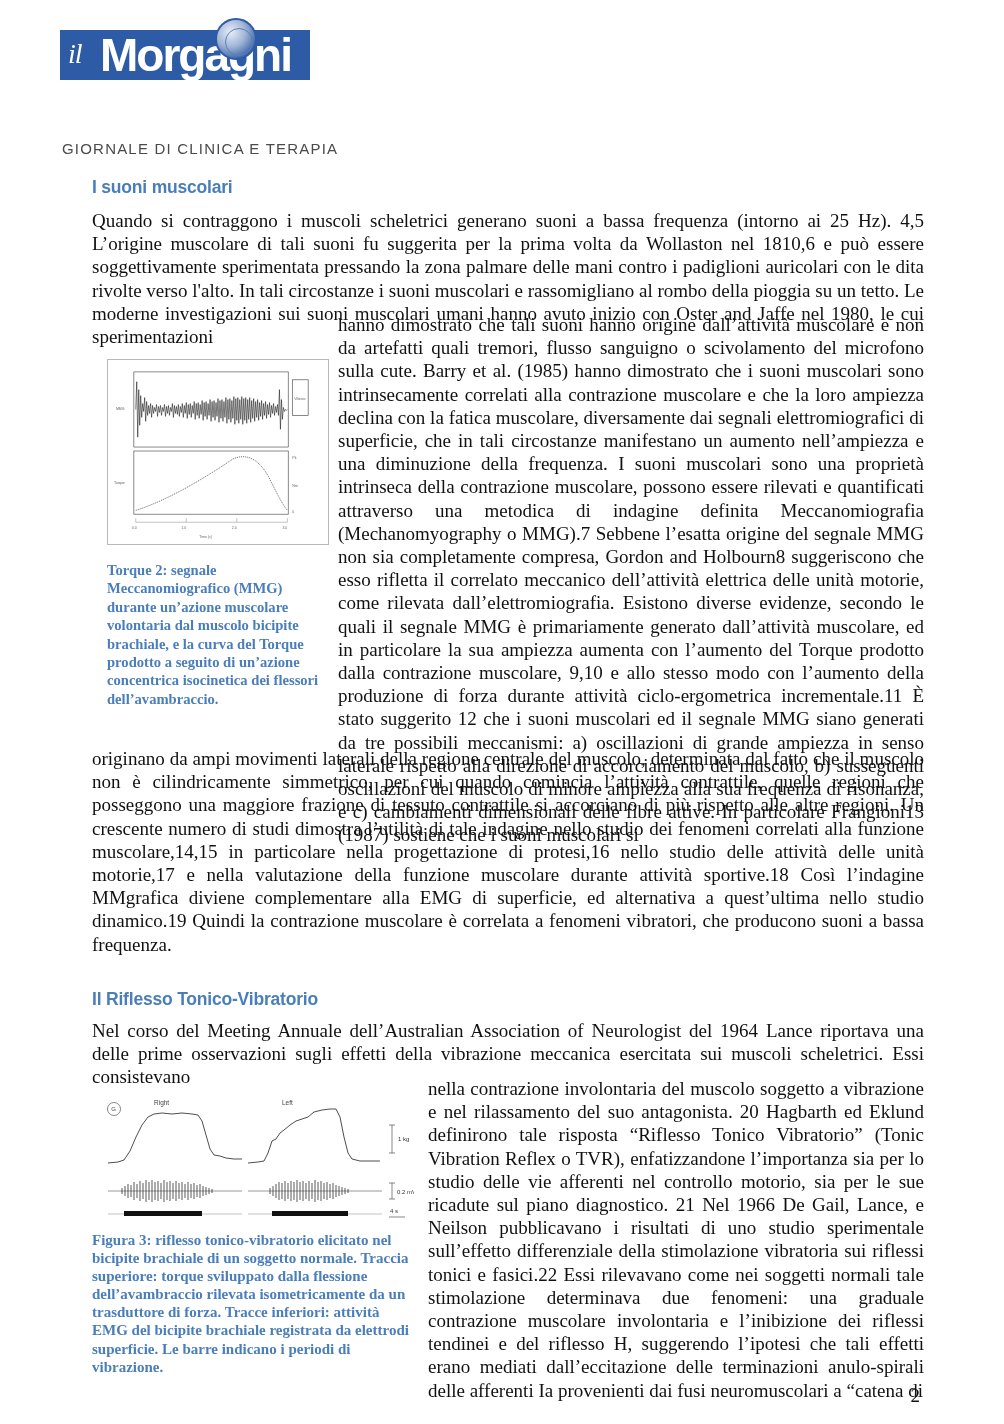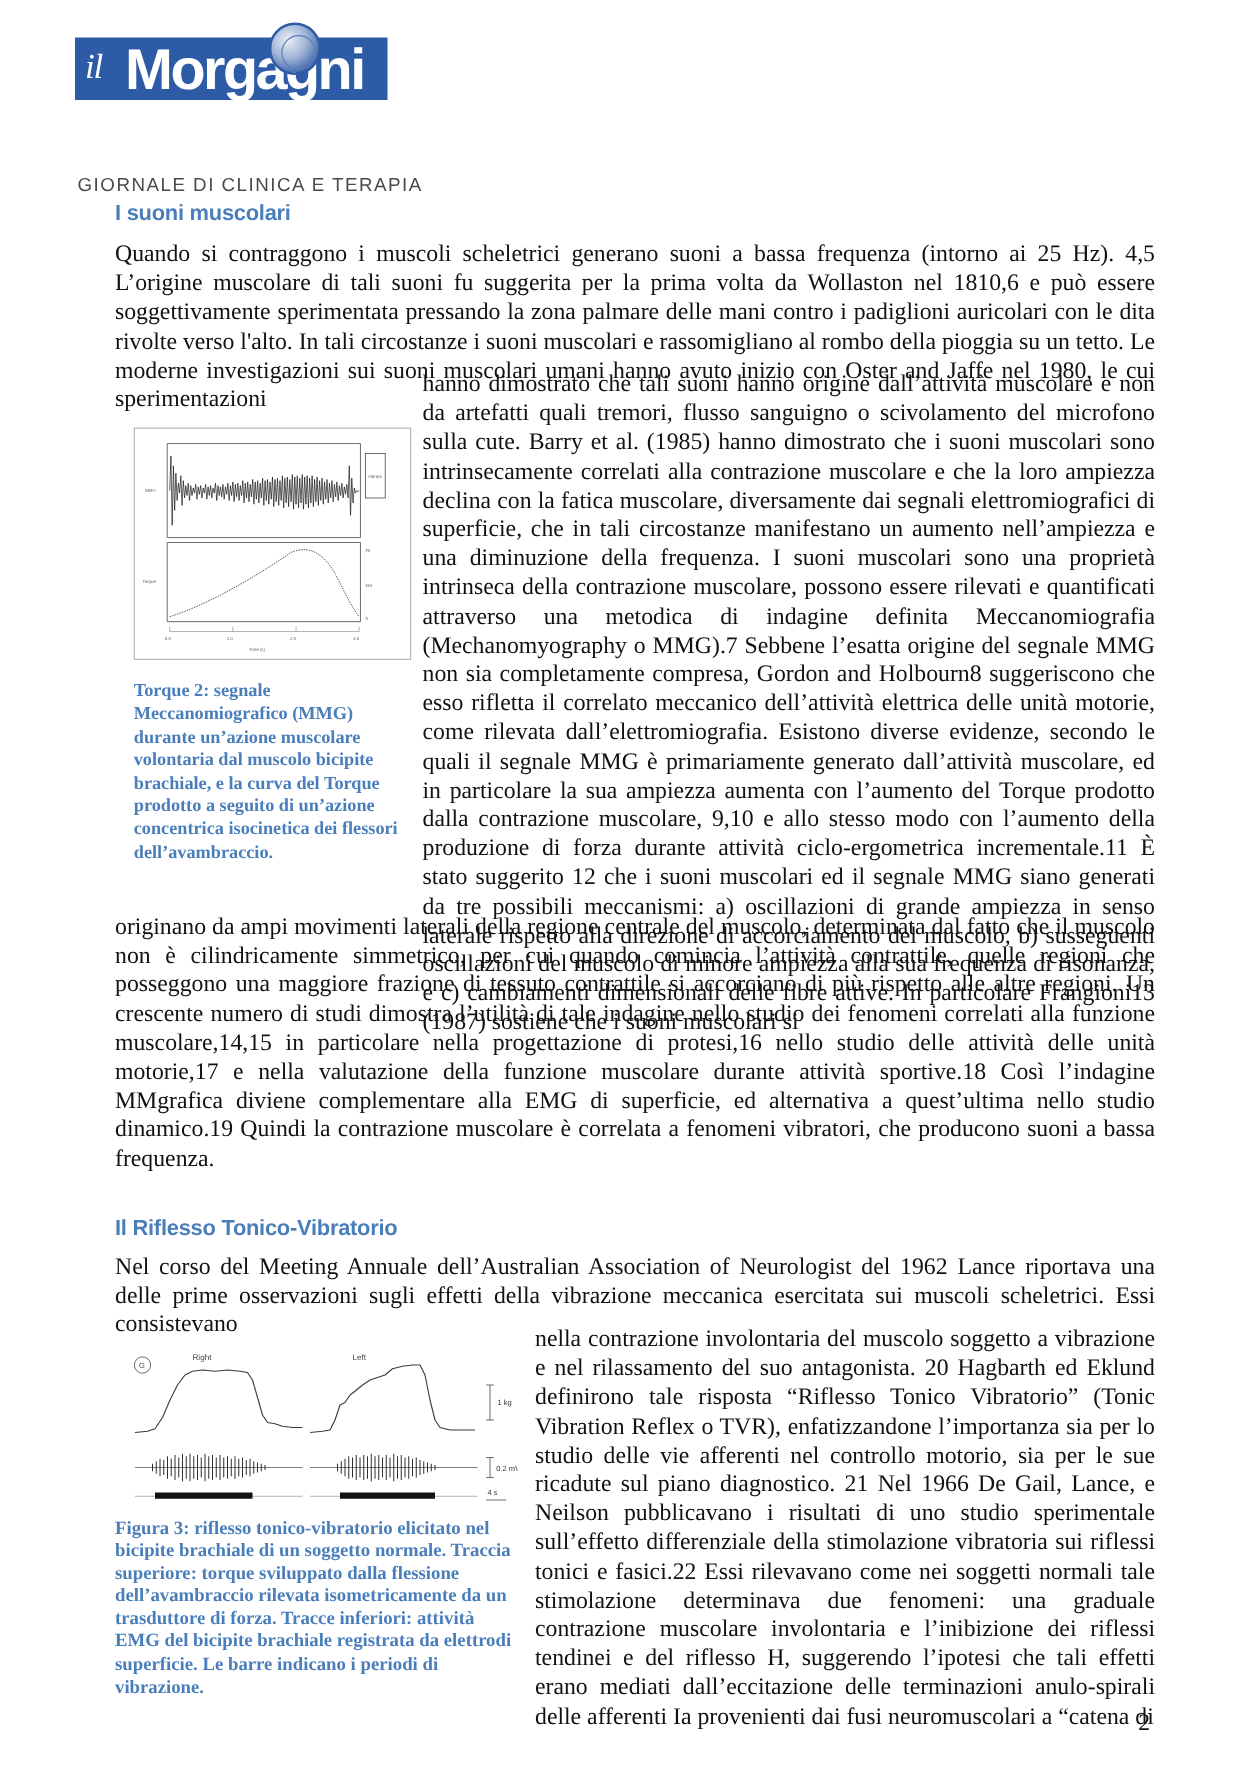--- a/index.html
+++ b/index.html
@@ -45,21 +45,21 @@
   }
   .logo-sub {
     position:absolute; left:2px; top:78px;
     font-family:"Liberation Sans", sans-serif;
     font-size:15px; letter-spacing:1.2px; color:#4a4a4a;
     white-space:nowrap;
     margin-top:44px;
   }
 
   
-  .page { position:absolute; left:0; top:0; width:1004px; height:1156px; }
+  .page { position:absolute; left:0; top:17px; width:1004px; height:1156px; }
 
   h2.section-head {
     position:absolute;
     margin:0;
     font-family:"Liberation Sans", sans-serif;
     font-weight:bold;
     font-size:17.5px;
     color:#4a7ebb;
     letter-spacing:-0.2px;
   }
@@ -188,21 +188,21 @@
   </div>
 
   <div class="fig2-caption">Torque 2: segnale Meccanomiografico (MMG) durante un’azione muscolare volontaria dal muscolo bicipite brachiale, e la curva del Torque prodotto a seguito di un’azione concentrica isocinetica dei flessori dell’avambraccio.</div>
 
   <p class="body" id="para-2">hanno dimostrato che tali suoni hanno origine dall’attività muscolare e non da artefatti quali tremori, flusso sanguigno o scivolamento del microfono sulla cute. Barry et al. (1985) hanno dimostrato che i suoni muscolari sono intrinsecamente correlati alla contrazione muscolare e che la loro ampiezza declina con la fatica muscolare, diversamente dai segnali elettromiografici di superficie, che in tali circostanze manifestano un aumento nell’ampiezza e una diminuzione della frequenza. I suoni muscolari sono una proprietà intrinseca della contrazione muscolare, possono essere rilevati e quantificati attraverso una metodica di indagine definita Meccanomiografia (Mechanomyography o MMG).7 Sebbene l’esatta origine del segnale MMG non sia completamente compresa, Gordon and Holbourn8 suggeriscono che esso rifletta il correlato meccanico dell’attività elettrica delle unità motorie, come rilevata dall’elettromiografia. Esistono diverse evidenze, secondo le quali il segnale MMG è primariamente generato dall’attività muscolare, ed in particolare la sua ampiezza aumenta con l’aumento del Torque prodotto dalla contrazione muscolare, 9,10 e allo stesso modo con l’aumento della produzione di forza durante attività ciclo-ergometrica incrementale.11 È stato suggerito 12 che i suoni muscolari ed il segnale MMG siano generati da tre possibili meccanismi: a) oscillazioni di grande ampiezza in senso laterale rispetto alla direzione di accorciamento del muscolo, b) susseguenti oscillazioni del muscolo di minore ampiezza alla sua frequenza di risonanza, e c) cambiamenti dimensionali delle fibre attive. In particolare Frangioni13 (1987) sostiene che i suoni muscolari si</p>
 
   <p class="body" id="para-3">originano da ampi movimenti laterali della regione centrale del muscolo, determinata dal fatto che il muscolo non è cilindricamente simmetrico, per cui quando comincia l’attività contrattile, quelle regioni che posseggono una maggiore frazione di tessuto contrattile si accorciano di più rispetto alle altre regioni. Un crescente numero di studi dimostra l’utilità di tale indagine nello studio dei fenomeni correlati alla funzione muscolare,14,15 in particolare nella progettazione di protesi,16 nello studio delle attività delle unità motorie,17 e nella valutazione della funzione muscolare durante attività sportive.18 Così l’indagine MMgrafica diviene complementare alla EMG di superficie, ed alternativa a quest’ultima nello studio dinamico.19 Quindi la contrazione muscolare è correlata a fenomeni vibratori, che producono suoni a bassa frequenza.</p>
 
   <h2 class="section-head" id="head-2">Il Riflesso Tonico-Vibratorio</h2>
 
-  <p class="body" id="para-4">Nel corso del Meeting Annuale dell’Australian Association of Neurologist del 1962 Lance riportava una delle prime osservazioni sugli effetti della vibrazione meccanica esercitata sui muscoli scheletrici. Essi consistevano</p>
+  <p class="body" id="para-4">Nel corso del Meeting Annuale dell’Australian Association of Neurologist del 1964 Lance riportava una delle prime osservazioni sugli effetti della vibrazione meccanica esercitata sui muscoli scheletrici. Essi consistevano</p>
 
   <div class="fig3">
     <svg viewBox="0 0 322 130" preserveAspectRatio="none">
 
       <circle cx="22" cy="14" r="6.5" fill="none" stroke="#555" stroke-width="0.7"></circle>
       <text x="19.2" y="16.4" font-family="Liberation Sans, sans-serif" font-size="6" fill="#444">G</text>
 
       <text x="62" y="10" font-family="Liberation Sans, sans-serif" font-size="6.5" fill="#444">Right</text>
       <text x="190" y="10" font-family="Liberation Sans, sans-serif" font-size="6.5" fill="#444">Left</text>
 

